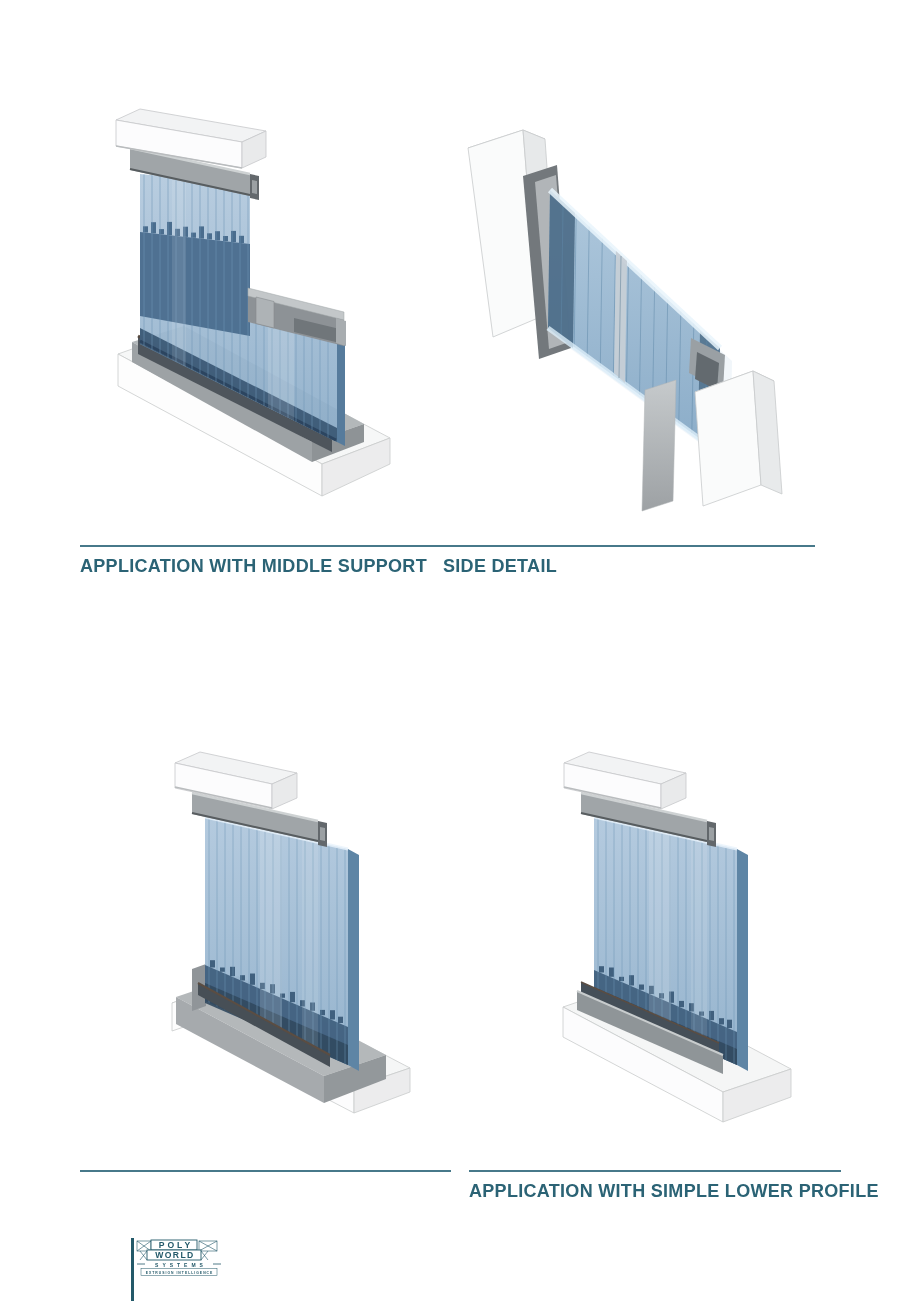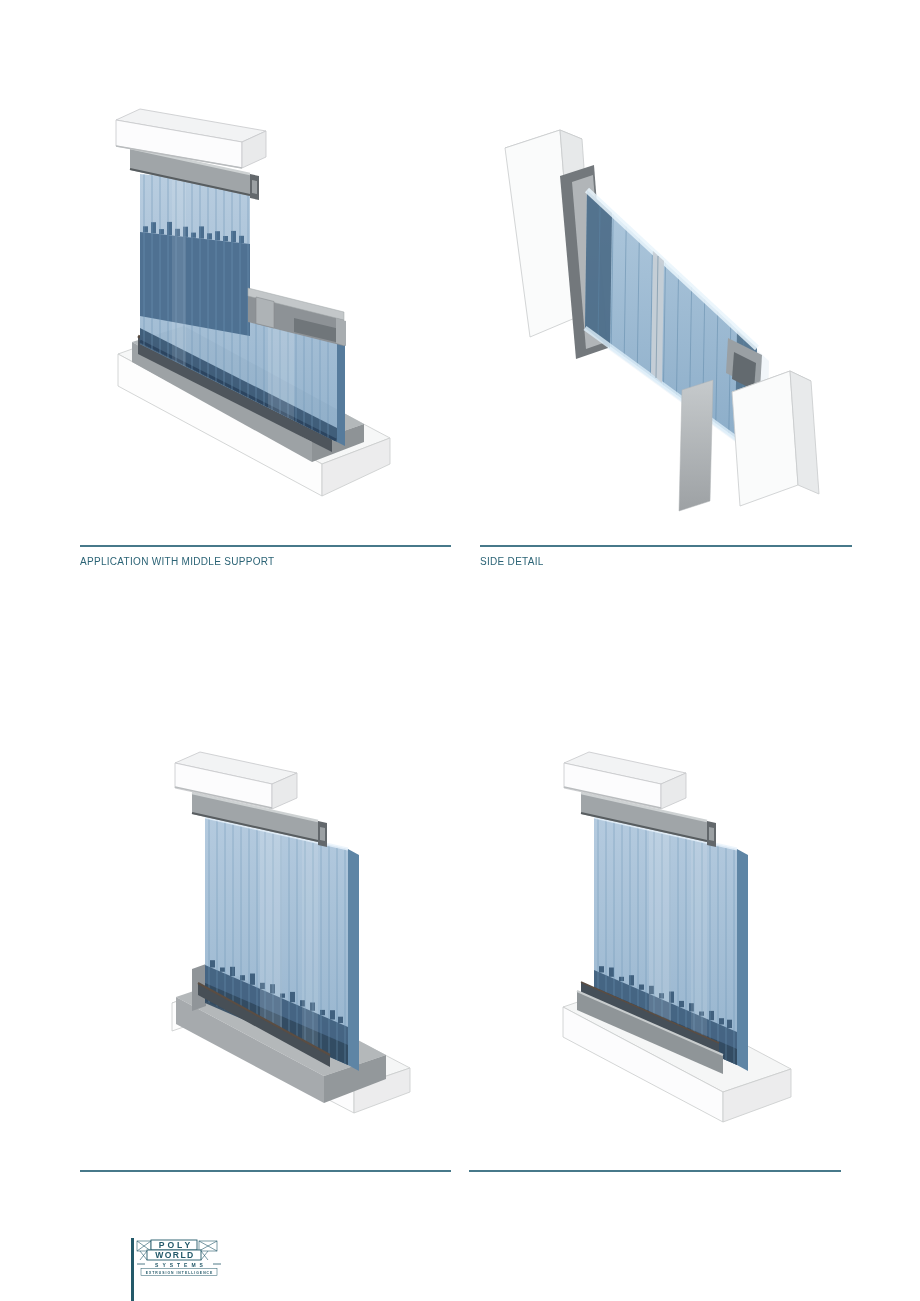--- a/index.html
+++ b/index.html
@@ -5,21 +5,21 @@
   html,body { margin:0; padding:0; background:#ffffff; }
   .page {
     position:relative; width:920px; height:1301px; background:#ffffff;
     font-family:"Liberation Sans", sans-serif; overflow:hidden;
   }
   figure.fig { position:absolute; margin:0; padding:0; }
   .art { height:445px; }
   .art svg { display:block; width:100%; height:100%; }
   hr.rule { border:0; border-top:2px solid #47798a; margin:10px 0 0 0; }
   figcaption.caption {
-    margin-top:9px; font-size:10px; font-weight:400; letter-spacing:.3px;
+    margin-top:9px; font-size:18px; font-weight:700; letter-spacing:.3px;
     color:#2b6375; white-space:nowrap;
   }
   .footer-bar { position:absolute; left:131px; top:1238px; width:3px; height:63px; background:#235969; }
   .logo-wrap { position:absolute; left:135px; top:1239px; width:88px; height:38px; }
   .logo-wrap svg { display:block; width:100%; height:100%; }
 </style>
 </head>
 <body>
 
 <div class="page">
@@ -120,21 +120,21 @@
           <path d="M36,30 L162,52 L162,78 L36,56 Z" fill="#fcfcfd" stroke="#c6c8ca" stroke-width="0.8"></path>
           <path d="M162,52 L186,41 L186,67 L162,78 Z" fill="#e9eaeb" stroke="#c6c8ca" stroke-width="0.8"></path>
           <path d="M36,56 L162,78" stroke="#b9bcbe" stroke-width="1.5" fill="none"></path>
         </g>
       </svg>
     </div>
     <hr class="rule">
     <figcaption class="caption">APPLICATION WITH MIDDLE SUPPORT</figcaption>
   </figure>
 
-  <figure class="fig" style="left:480px; top:90px; width:372px;">
+  <figure class="fig" style="left:443px; top:90px; width:372px;">
     <div class="art">
       <svg viewBox="0 0 372 445">
         <defs>
           <linearGradient id="pbB" x1="0" y1="0" x2="0" y2="1">
             <stop offset="0" stop-color="#a9c4da"></stop>
               <stop offset="1" stop-color="#82a6c4"></stop>
           </linearGradient>
           <linearGradient id="gsB" x1="0" y1="0" x2="0" y2="1">
             <stop offset="0" stop-color="#c6cacc"></stop>
               <stop offset="1" stop-color="#9da1a4"></stop>
@@ -366,20 +366,21 @@
         </g>
         <g>
           <path d="M95,48 L120,37 L217,58 L192,69 Z" fill="#f2f3f4" stroke="#c6c8ca" stroke-width="0.8"></path>
           <path d="M95,48 L192,69 L192,94 L95,73 Z" fill="#fcfcfd" stroke="#c6c8ca" stroke-width="0.8"></path>
           <path d="M192,69 L217,58 L217,83 L192,94 Z" fill="#e9eaeb" stroke="#c6c8ca" stroke-width="0.8"></path>
           <path d="M95,72 L192,93" stroke="#b9bcbe" stroke-width="1.5" fill="none"></path>
         </g>
       </svg>
     </div>
     <hr class="rule">
+    <figcaption class="caption">APPLICATION WITH SIMPLE LOWER PROFILE</figcaption>
   </figure>
 
   <div class="footer-bar"></div>
   <div class="logo-wrap">
     <svg viewBox="0 0 88 38">
       <g stroke="#235969" stroke-width="0.6" fill="none">
         <rect x="2" y="2" width="14" height="10"></rect>
         <line x1="2" y1="2" x2="16" y2="12"></line>
           <line x1="2" y1="12" x2="16" y2="2"></line>
         <rect x="64" y="2" width="18" height="10"></rect>

